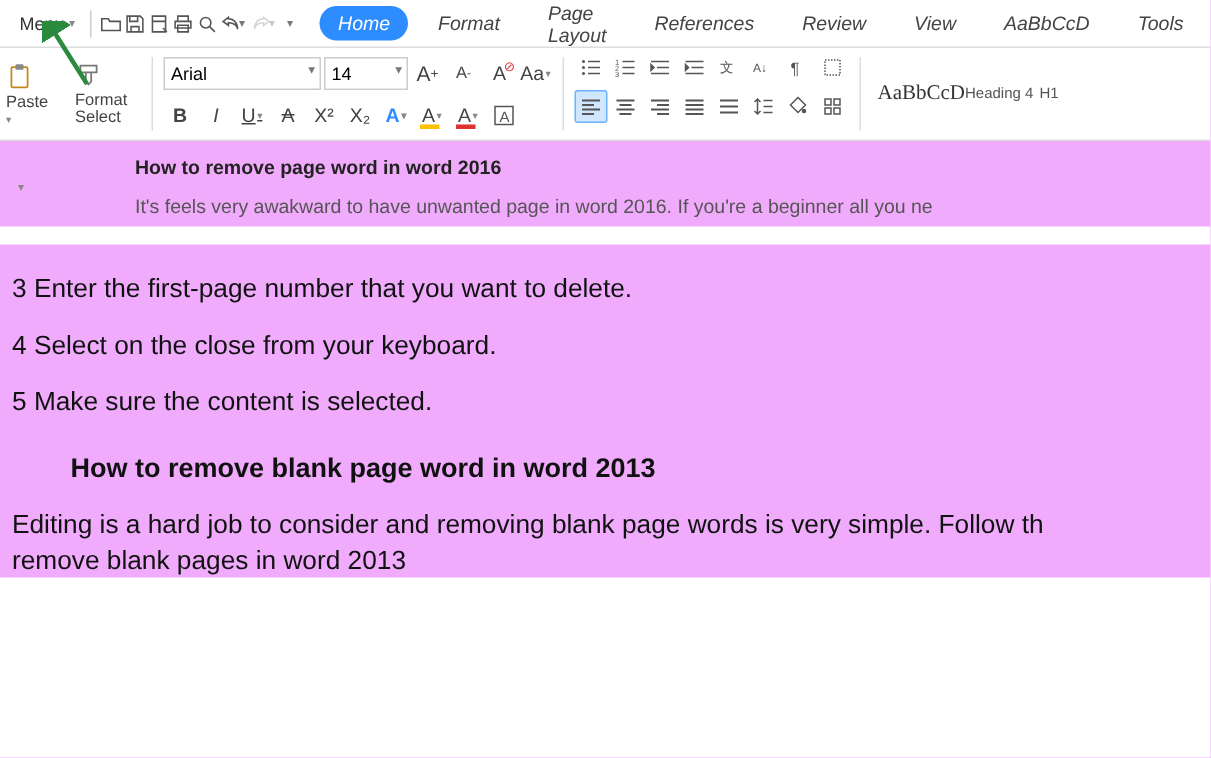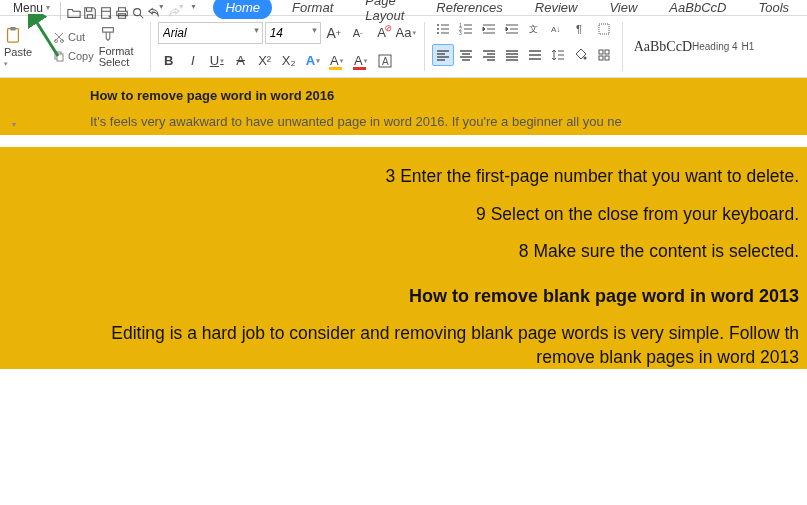--- a/index.html
+++ b/index.html
@@ -1,35 +1,35 @@
 <!DOCTYPE html>
 <html><head>
 <meta charset="utf-8">
 <style>
 * { box-sizing: border-box; margin: 0; padding: 0; }
 body { font-family: Arial, sans-serif; font-size: 13px; color: #333; background: #fff; width: 807px; height: 505px; overflow: hidden; position: relative; }
-.topbar { display: flex; height: 16px; padding: 2px 6px; border-bottom: 1px solid #ddd; gap: 2px; }
+.topbar { display: flex; align-items: center; height: 32px; padding: 2px 6px; border-bottom: 1px solid #ddd; gap: 2px; }
 .menu-btn { display: flex; align-items: center; gap: 3px; padding: 2px 4px; cursor: pointer; font-size: 12px; }
 .vsep { width: 1px; height: 18px; background: #ccc; margin: 0 4px; }
 .icon-btn { width: 22px; height: 22px; display: flex; align-items: center; justify-content: center; cursor: pointer; color: #555; }
 .icon-btn svg { width: 14px; height: 14px; }
 .dropdown-caret { font-size: 8px; color: #777; margin-left: -4px; margin-right: 2px; cursor: pointer; }
 .tabs { display: flex; align-items: center; gap: 8px; margin-left: 14px; font-size: 13px; }
 .tab { padding: 4px 12px; cursor: pointer; color: #444; border-radius: 12px; font-style: italic; }
 .tab.active { background: #2d8cff; color: #fff; }
 .ribbon { display: flex; align-items: stretch; height: 62px; border-bottom: 1px solid #ddd; padding: 2px 4px; gap: 4px; }
 .rgroup { display: flex; align-items: center; gap: 2px; }
 .rgroup.col { flex-direction: column; justify-content: center; align-items: center; }
 .rvsep { width: 1px; background: #ddd; margin: 4px 3px; }
 .big-btn { display: flex; flex-direction: column; justify-content: center; width: 44px; cursor: pointer; font-size: 11px; color: #444; gap: 2px; }
 .big-btn svg { width: 18px; height: 18px; }
 .small-row { display: flex; align-items: center; gap: 2px; }
 .small-btn { display: flex; align-items: center; gap: 3px; padding: 2px 3px; font-size: 11px; color: #666; cursor: pointer; }
 .small-btn svg { width: 12px; height: 12px; }
-.font-sel, .size-sel { height: 22px; border: 1px solid #ccc; font-size: 12px; padding: 1px 16px 1px 4px; background: #fff; appearance: none; position: relative; font-style: italic; }
+.font-sel, .size-sel { height: 22px; border: 1px solid #ccc; font-size: 12px; padding: 1px 16px 1px 4px; background: #fff; appearance: none; position: relative; }
 .font-sel { width: 105px; }
 .size-sel { width: 56px; }
 .sel-wrap { position: relative; display: inline-block; }
 .sel-wrap::after { content: '▾'; position: absolute; right: 4px; top: 3px; font-size: 9px; color: #777; pointer-events: none; }
 .row2 { display: flex; align-items: center; gap: 2px; margin-top: 4px; }
 .fmt-btn { width: 22px; height: 22px; display: flex; align-items: center; justify-content: center; cursor: pointer; font-size: 13px; color: #444; position: relative; }
 .fmt-btn.bold { font-weight: bold; }
 .fmt-btn.italic { font-style: italic; }
 .fmt-btn.underline { text-decoration: underline; }
 .fmt-btn.strike { text-decoration: line-through; }
@@ -38,29 +38,29 @@
 .yellow { background: #ffc000; }
 .red { background: #e03131; }
 .para-btn { width: 22px; height: 22px; display: flex; align-items: center; justify-content: center; cursor: pointer; }
 .para-btn svg { width: 14px; height: 14px; }
 .para-grid { display: flex; flex-direction: column; gap: 4px; }
 .para-row { display: flex; gap: 1px; }
 .align-active { background: #d0e7ff; border: 1px solid #6bb3ff; border-radius: 2px; }
 .styles-panel { display: flex; flex-direction: row; align-items: center; justify-content: center; padding: 0 4px; font-size: 11px; color: #555; }
 .style-preview { font-family: 'Times New Roman', serif; font-size: 14px; color: #333; }
 .style-labels { display: flex; gap: 4px; font-size: 10px; }
-.doc-area { background: #eab308; }
+.doc-area { background: #f0abfc; }
 .mini-doc { padding: 8px 10px 4px 90px; position: relative; }
 .mini-doc .ln { font-size: 13px; line-height: 1.5; }
 .mini-title { font-weight: bold; font-size: 17px; margin-bottom: 6px; color: #222; }
 .mini-body { color: #555; font-size: 14px; }
 .clip-fade { height: 12px; background: #fff; position: relative; }
-.main-doc { padding: 4px 8px 0 8px; text-align: right; }
+.main-doc { padding: 4px 8px 0 8px; }
 .main-doc p { font-size: 17.5px; line-height: 1.35; margin: 14px 0; color: #111; }
-.main-doc p.sub-head { font-weight: bold; font-size: 18px; margin-top: 20px; }
+.main-doc p.sub-head { font-weight: bold; font-size: 18px; margin-top: 20px; margin-left: 39px; }
 .arrow { position: absolute; top: 14px; left: 28px; pointer-events: none; z-index: 50; }
 .tiny-drop { position: absolute; left: 8px; top: 118px; width: 12px; height: 12px; display: flex; align-items: center; justify-content: center; font-size: 8px; color: #888; cursor: pointer; }
 </style>
 </head>
 <body>
 
 <svg class="arrow" width="40" height="48">
   <defs>
       <marker id="ah" markerWidth="8" markerHeight="8" refX="2" refY="4" orient="auto">
         <path d="M0,0 L8,4 L0,8 Z" fill="#2b8a3e"></path>
@@ -135,37 +135,20 @@
 
   <div class="rgroup">
     <div class="big-btn">
       <svg viewBox="0 0 20 20">
           <rect x="4" y="3" width="12" height="15" rx="1" fill="none" stroke="#c7861b" stroke-width="1.3"></rect>
           <rect x="7" y="1" width="6" height="4" rx="1" fill="#888"></rect>
         </svg>
       <span>Paste</span>
       <span style="font-size:7px;color:#888">▾</span>
     </div>
-    <div class="rgroup col" style="align-items:flex-start;gap:3px">
-      <div class="small-btn">
-        <svg viewBox="0 0 12 12">
-            <path d="M2 2l8 8M10 2l-8 8" stroke="#888" stroke-width="1"></path>
-            <circle cx="3" cy="10" r="1.5" fill="none" stroke="#888"></circle>
-            <circle cx="9" cy="10" r="1.5" fill="none" stroke="#888"></circle>
-          </svg>
-        <span>Cut</span>
-      </div>
-      <div class="small-btn">
-        <svg viewBox="0 0 12 12">
-            <rect x="2" y="2" width="6" height="7" fill="none" stroke="#888"></rect>
-            <rect x="4" y="4" width="6" height="7" fill="#fff" stroke="#888"></rect>
-          </svg>
-        <span>Copy</span>
-      </div>
-    </div>
     <div class="big-btn">
       <svg viewBox="0 0 20 20">
           <path d="M4 3h12v5H4z M8 8v7l2 2 2-2V8" fill="none" stroke="#777" stroke-width="1.3"></path>
         </svg>
       <span>Format</span>
       <span style="margin-top:-3px">Select</span>
     </div>
   </div>
   <div class="rvsep"></div>
 
@@ -326,19 +309,19 @@
 
 <div class="doc-area">
   <div class="mini-doc">
     <div class="ln mini-title">How to remove page word in word 2016</div>
     <div class="ln mini-body">It's feels very awakward to have unwanted page in word 2016. If you're a beginner all you ne</div>
   </div>
   <div class="clip-fade"></div>
 
   <div class="main-doc">
     <p>3 Enter the first-page number that you want to delete.</p>
-    <p>9 Select on the close from your keyboard.</p>
-    <p>8 Make sure the content is selected.</p>
+    <p>4 Select on the close from your keyboard.</p>
+    <p>5 Make sure the content is selected.</p>
     <p class="sub-head">How to remove blank page word in word 2013</p>
     <p style="margin-bottom:0">Editing is a hard job to consider and removing blank page words is very simple. Follow th</p>
     <p style="margin-top:0">remove blank pages in word 2013</p>
   </div>
 </div>
 
 </body></html>

